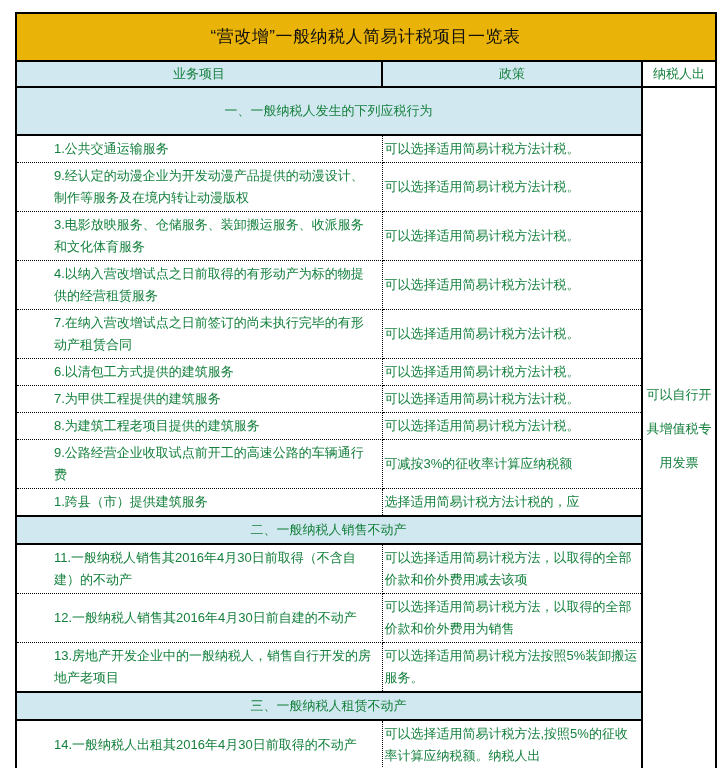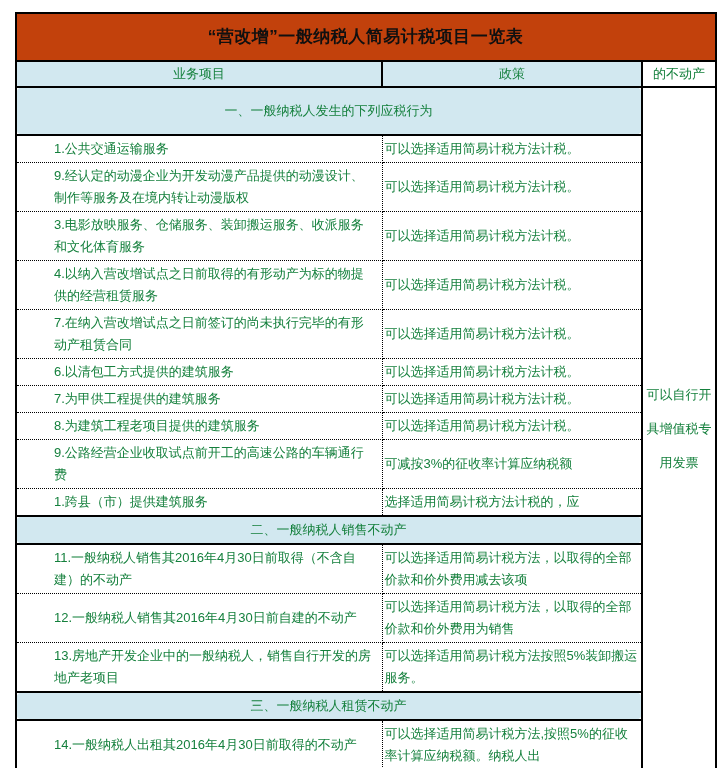--- a/index.html
+++ b/index.html
@@ -17,34 +17,34 @@
   col.c1{width:366px;}
   col.c2{width:260px;}
   col.c3{width:74px;}
   td{
     font-size:13px;color:#15803d;line-height:22px;
     padding:2px 5px 2px 4px;vertical-align:middle;
     overflow:hidden;word-break:break-all;
   }
   
   td.title-cell{
-    background:#c2410c;text-align:center;font-weight:bold;font-size:17px;
+    background:#eab308;text-align:center;font-weight:normal;font-size:17px;
     height:42px;border:2px solid #000;color:#101010;letter-spacing:.5px;
   }
   
   tr.head-row td{
     background:#D2E8F0;text-align:center;height:22px;
     border:2px solid #000;padding:1px 2px;
   }
   tr.head-row td.head-invoice{background:#ffffff;}
   
   tr.section-row td.section-cell{
     background:#D2E8F0;text-align:center;height:20px;
     border-top:2px solid #000;border-bottom:2px solid #000;
-    border-left:2px solid #000;border-right:2px solid #000;border-radius:7px;
+    border-left:2px solid #000;border-right:2px solid #000;
   }
   tr.section-row.tall td.section-cell{height:42px;}
   
   td.item-cell{
     text-align:left;
     border-left:2px solid #000;
     border-right:1px dotted #000;
     border-bottom:1px dotted #000;
     padding-left:37px;
   }
@@ -73,21 +73,21 @@
       </colgroup>
 
     <tbody>
         <tr>
       <td colspan="3" class="title-cell">“营改增”一般纳税人简易计税项目一览表</td>
     </tr>
 
     <tr class="head-row">
       <td>业务项目</td>
       <td>政策</td>
-      <td class="head-invoice">的不动产</td>
+      <td class="head-invoice">纳税人出</td>
     </tr>
 
     <tr class="section-row tall">
       <td colspan="2" class="section-cell">一、一般纳税人发生的下列应税行为</td>
       <td rowspan="17" class="invoice-cell">可以自行开具增值税专用发票</td>
     </tr>
 
     <tr>
       <td class="item-cell">1.公共交通运输服务</td>
       <td class="policy-cell">可以选择适用简易计税方法计税。</td>

